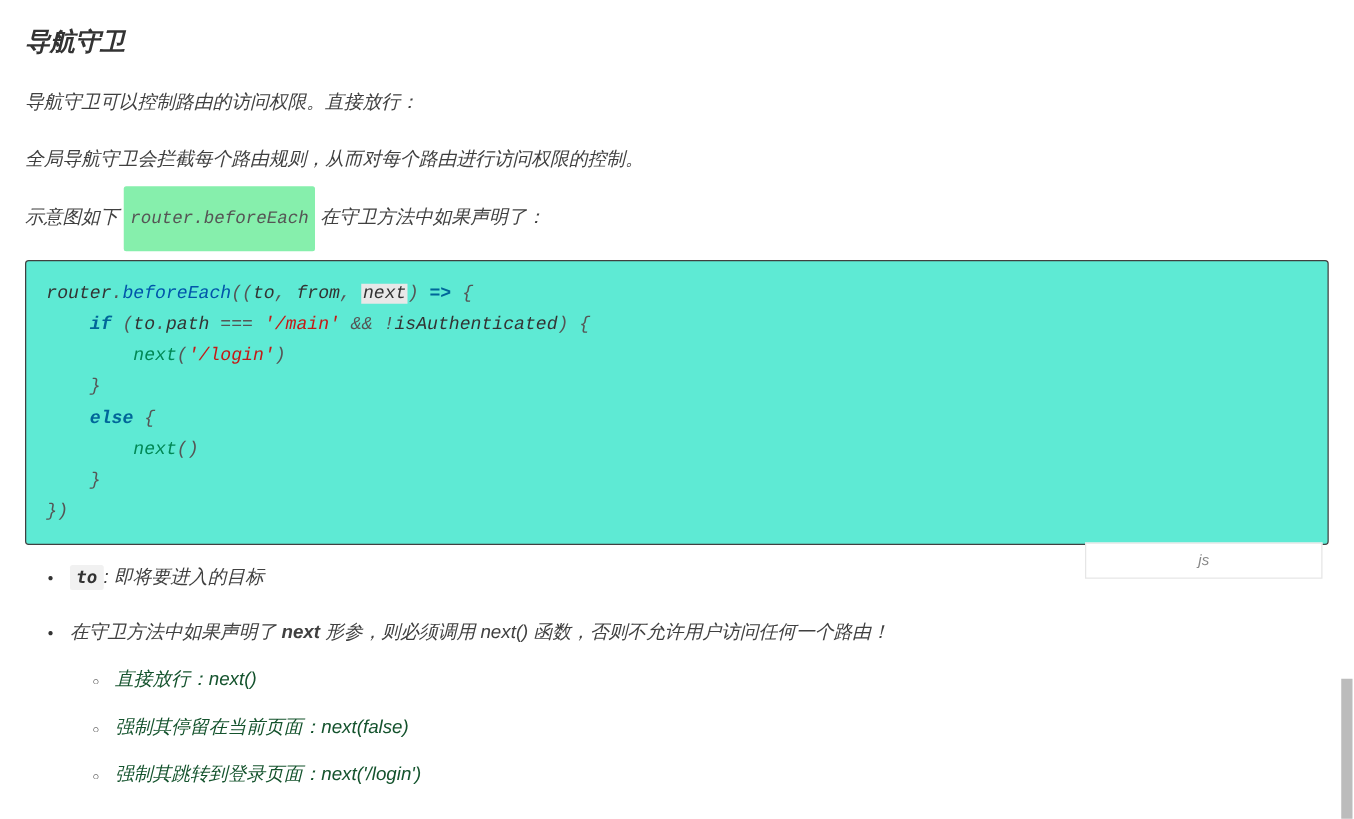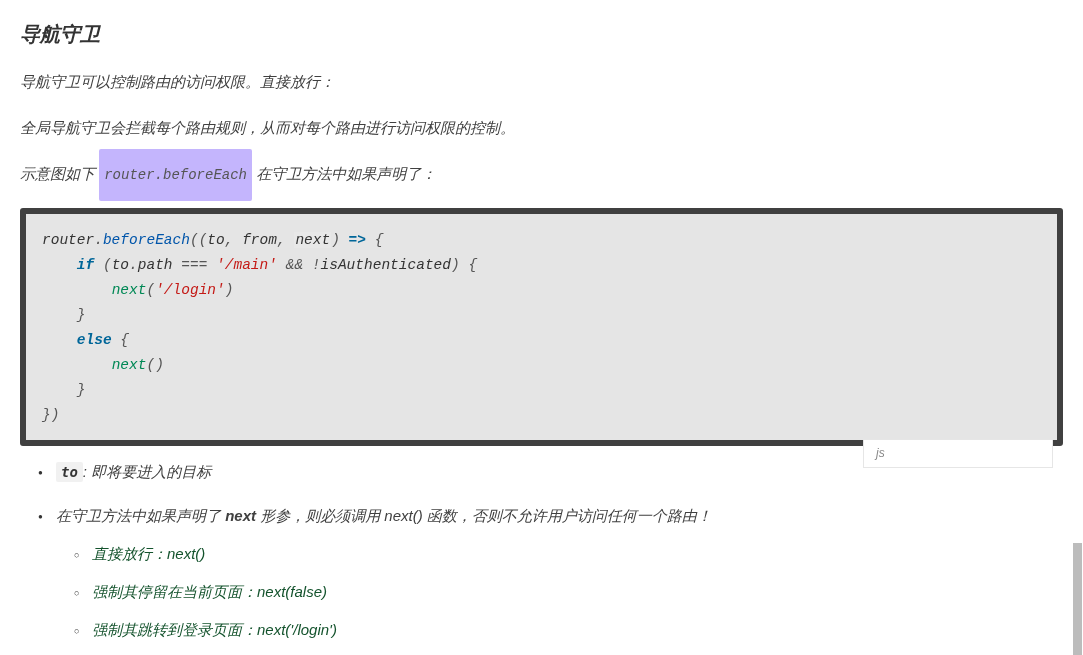--- a/index.html
+++ b/index.html
@@ -22,30 +22,30 @@
     font-weight: 700;
     color: #333;
     margin-bottom: 20px;
   }
   p.para {
     font-size: 15px;
     color: #404040;
     margin-bottom: 22px;
   }
   code.inline {
-    background: #c4b5fd;
+    background: #86efac;
     padding: 18px 5px;
     border-radius: 2px;
     font-family: "SFMono-Regular", Consolas, "Liberation Mono", Menlo, monospace;
     font-size: 14px;
     color: #555;
   }
   .code-block {
-    background: #e5e5e5;
-    border: 6px solid #404040;
+    background: #5eead4;
+    border: 1px solid #404040;
     border-radius: 3px;
     padding: 14px 16px 12px 16px;
     margin-bottom: 10px;
     position: relative;
   }
   .code-block pre {
     font-family: "SFMono-Regular", Consolas, "Liberation Mono", Menlo, monospace;
     font-size: 14.5px;
     line-height: 1.72;
     white-space: pre;
@@ -65,21 +65,21 @@
   .lang-label {
     position: absolute;
     right: 4px;
     bottom: -28px;
     background: #fff;
     border: 1px solid #e6e6e6;
     font-size: 12px;
     color: #888;
     padding: 4px 12px;
     width: 190px;
-    text-align: left;
+    text-align: center;
     margin-left: 16px;
   }
   .bullets {
     list-style: none;
     padding-left: 36px;
     margin-top: 14px;
   }
   .bullets > li {
     position: relative;
     font-size: 15px;

